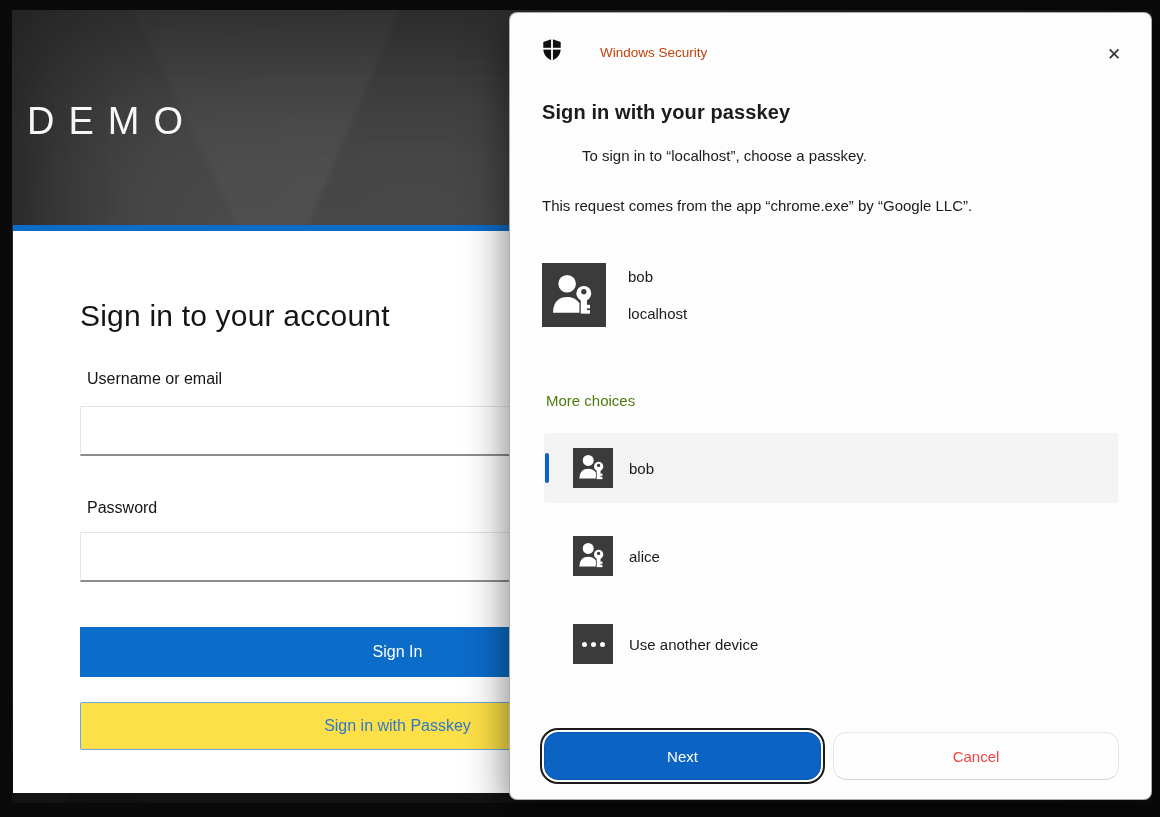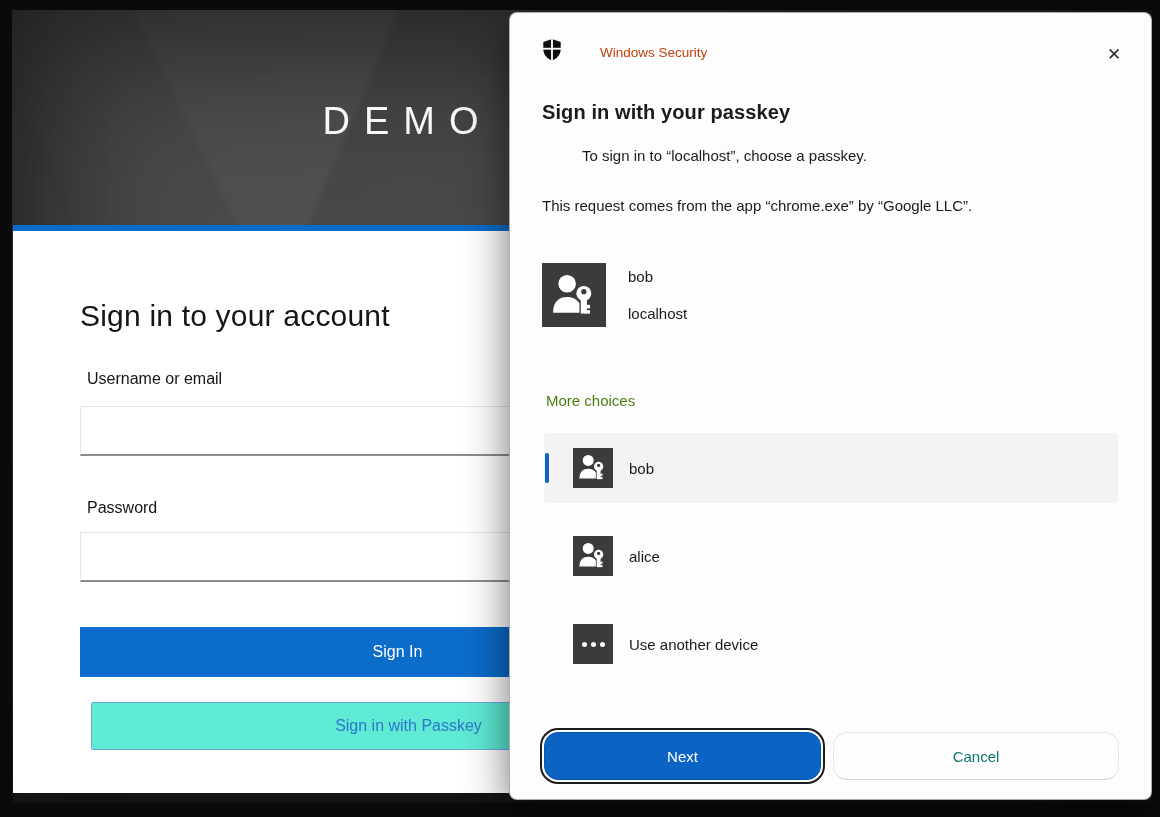--- a/index.html
+++ b/index.html
@@ -17,21 +17,21 @@
       linear-gradient(64deg, rgba(0,0,0,0.07) 0 33%, transparent 33.5%),
       linear-gradient(168deg, rgba(255,255,255,0.035) 0 44%, transparent 44.5%),
       linear-gradient(205deg, rgba(0,0,0,0.09) 0 15%, transparent 15.5%),
       radial-gradient(120% 90% at 35% 25%, rgba(255,255,255,0.05), transparent 60%);
     box-shadow: inset 0 0 140px 40px rgba(0,0,0,0.45), inset -40px -70px 120px -10px rgba(0,0,0,0.55);
   }
 
   
   .brand {
     position:absolute; left:13px; top:100px; width:775px;
-    text-align:center; text-indent:14px;
+    text-indent:14px;
     color:#f7f7f7; font-size:38px; font-weight:300; letter-spacing:14px;
   }
 
   
   .kc-card {
     position:absolute; left:13px; top:225px; width:775px; height:568px;
     background:#fff; border-top:6px solid #0b6cc9;
   }
   .kc-title { position:absolute; left:67px; top:68px; font-size:30px; font-weight:500; color:#151515; letter-spacing:0.2px; }
   .kc-label { position:absolute; left:74px; font-size:16px; font-weight:400; color:#151515; }
@@ -39,22 +39,22 @@
     position:absolute; left:67px; width:635px; height:50px;
     background:#fff; border:1px solid #e4e4e4; border-bottom:2px solid #8a8d90;
     font-size:16px; padding:0 12px; color:#151515; outline:none;
   }
   .kc-btn-primary {
     position:absolute; left:67px; top:396px; width:635px; height:50px;
     background:#0b6cc9; border:none; color:#fff; font-size:16px;
     font-family:"Liberation Sans", sans-serif; cursor:pointer;
   }
   .kc-btn-secondary {
-    position:absolute; left:78px; top:471px; width:635px; height:48px;
-    background:#5eead4; border:1px solid #6da7e2; border-radius:2px;
+    position:absolute; left:67px; top:471px; width:635px; height:48px;
+    background:#fde047; border:1px solid #6da7e2; border-radius:2px;
     color:#2f78c9; font-size:16px; font-family:"Liberation Sans", sans-serif; cursor:pointer;
   }
 
   
   .dialog {
     position:absolute; left:509px; top:12px; width:643px; height:788px;
     background:#fdfdfd; border-radius:8px; border:1px solid rgba(130,130,130,0.65);
     box-shadow:0 14px 44px rgba(0,0,0,0.55); color:#1b1b1b;
   }
   .dlg-shield { position:absolute; left:31px; top:25px; width:22px; height:24px; }
@@ -99,21 +99,21 @@
   .dlg-btn {
     position:absolute; top:719px; height:48px; border-radius:14px; font-size:15px;
     font-family:"Liberation Sans", sans-serif; cursor:pointer;
   }
   .btn-next {
     left:34px; width:277px; background:#0b63c4; color:#fff;
     border:1px solid #0a57ad;
     box-shadow:0 0 0 2px #fdfdfd, 0 0 0 4px #1b1b1b;
   }
   .btn-cancel {
-    left:323px; width:286px; background:#fefefe; color:#0f766e;
+    left:323px; width:286px; background:#fefefe; color:#ef4444;
     border:1px solid #e7e7e7; border-bottom-color:#d4d4d4;
   }
 </style>
 </head>
 <body>
 
 <svg width="0" height="0" style="position:absolute">
   <defs>
     <symbol id="i-passkey-user" viewBox="0 0 64 64">
       <circle cx="24" cy="19" r="10" fill="#fff"></circle>

